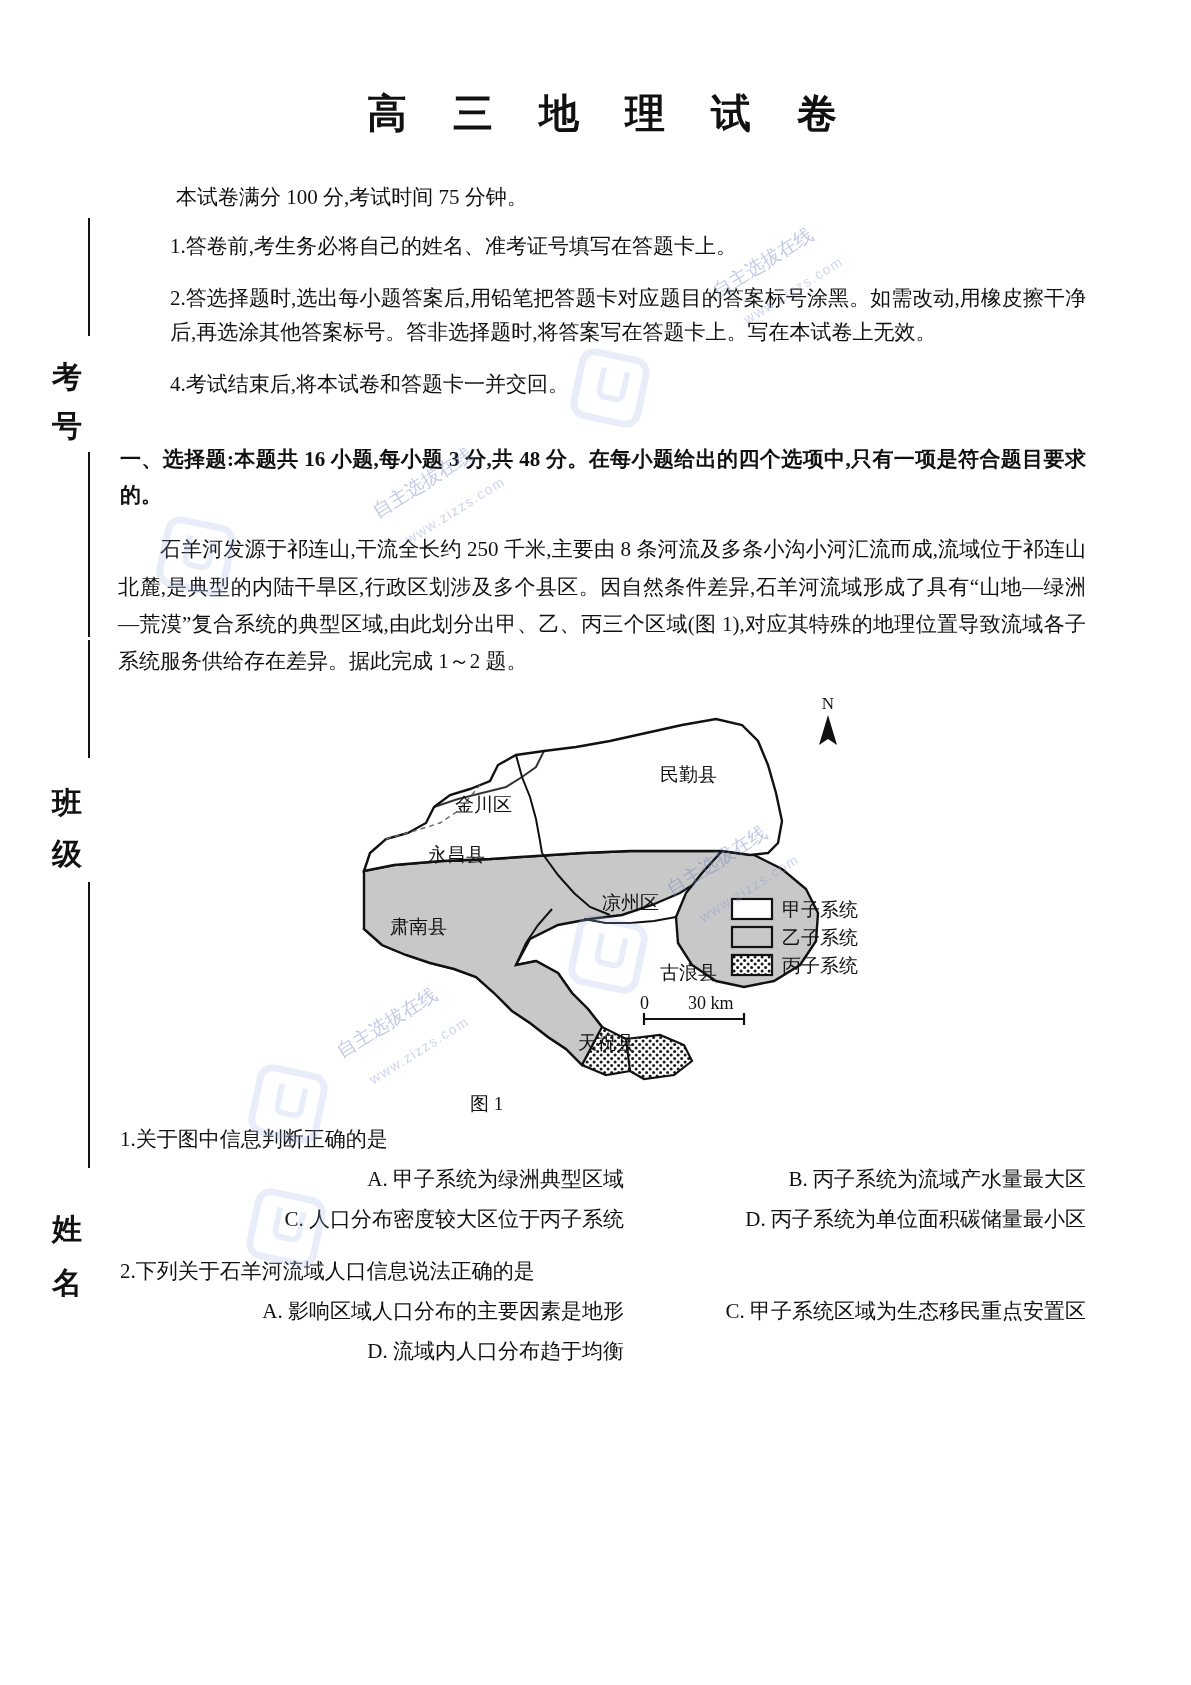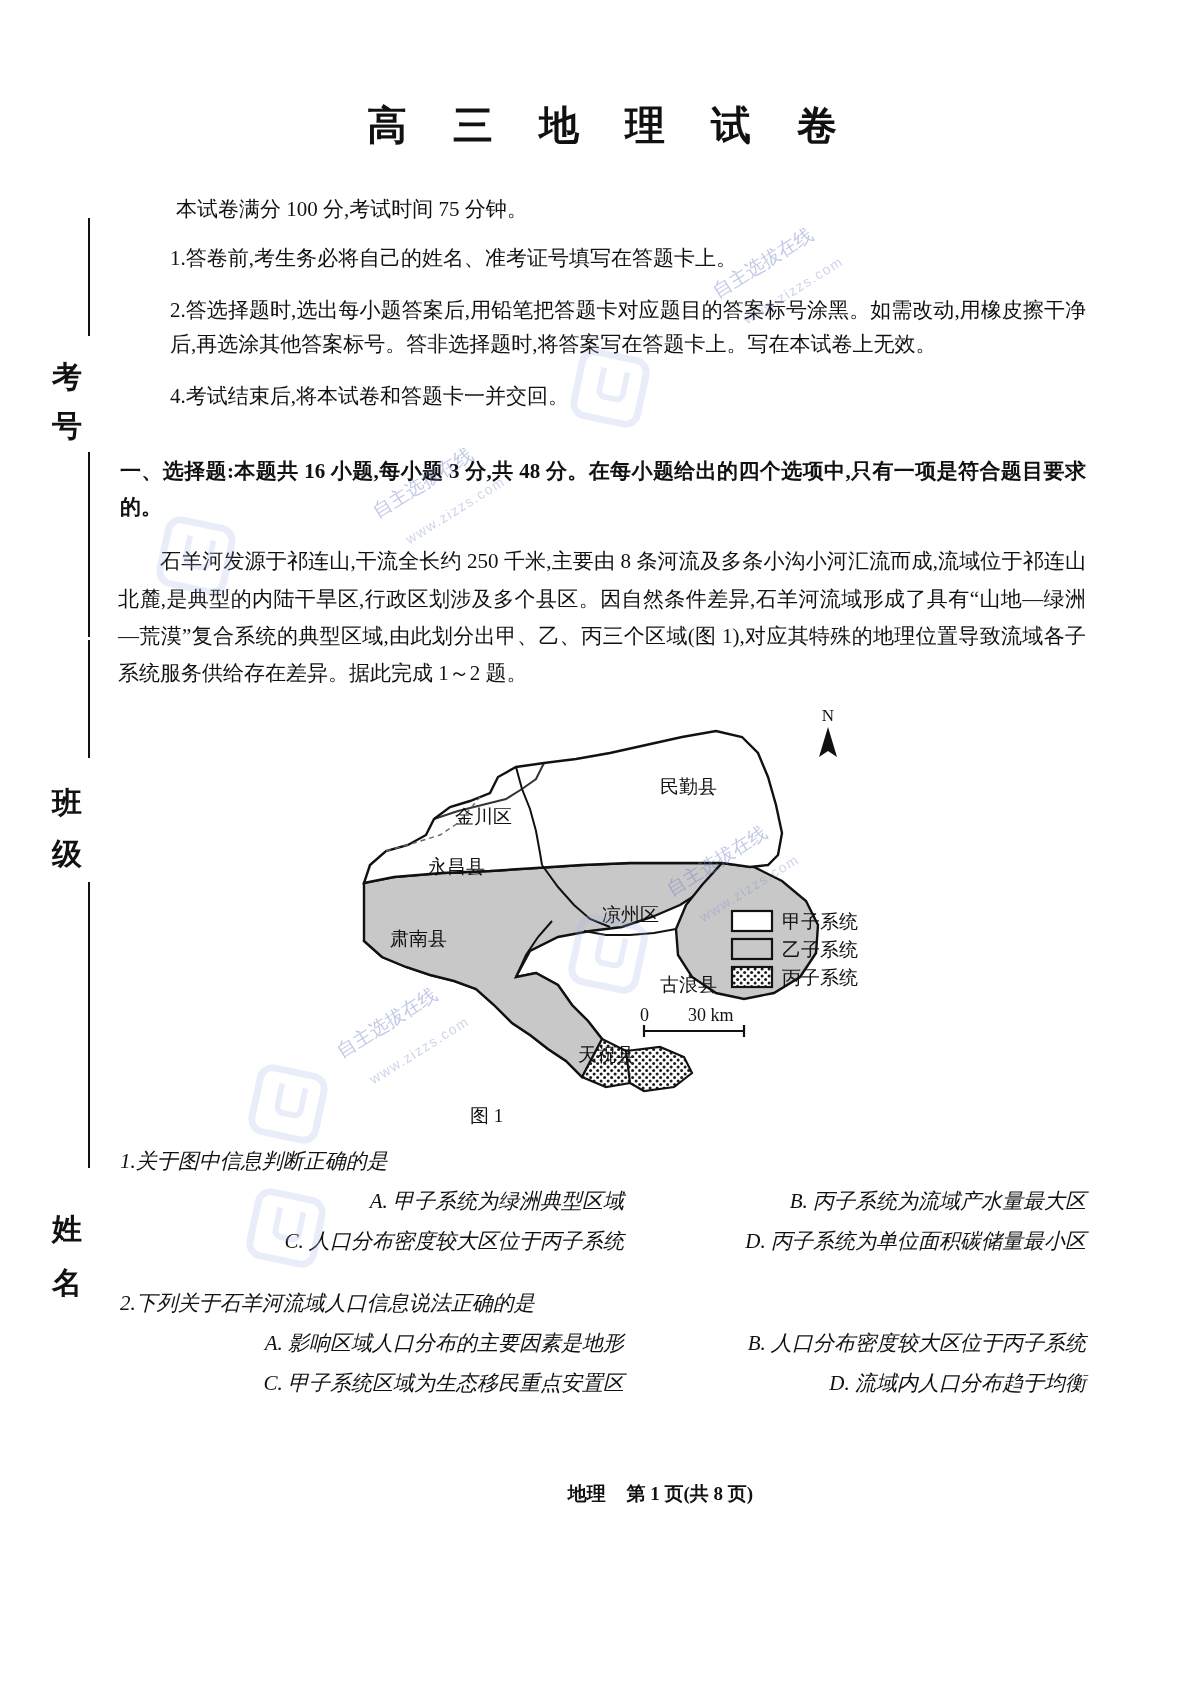--- a/index.html
+++ b/index.html
@@ -42,21 +42,21 @@
     position: absolute;
     left: 88px;
     width: 2px;
     background: #111;
   }
 
   
   .content {
     position: absolute;
     left: 118px;
-    top: 12px;
+    top: 0;
     width: 968px;
   }
 
   .paper-title {
     text-align: center;
     font-weight: bold;
     font-size: 40px;
     letter-spacing: 18px;
     margin-top: 86px;
     padding-left: 18px;
@@ -123,23 +123,22 @@
     padding-left: 352px;
   }
   .map-svg {
     position: absolute;
     left: 212px;
     top: 0;
   }
 
   
   .question {
-    margin-top: 22px;
-    font-size: 21px;
-    font-style: italic;
+    margin-top: 12px;
+    font-size: 21px;
   }
   .q-stem {
     padding-left: 2px;
   }
   .q-options {
     display: flex;
     flex-wrap: wrap;
     margin-top: 12px;
     padding-left: 44px;
     text-align: right;
@@ -330,32 +329,27 @@
         <div class="opt">B. 丙子系统为流域产水量最大区</div>
         <div class="opt">C. 人口分布密度较大区位于丙子系统</div>
         <div class="opt">D. 丙子系统为单位面积碳储量最小区</div>
       </div>
     </div>
 
     <div class="question">
       <div class="q-stem">2.下列关于石羊河流域人口信息说法正确的是</div>
       <div class="q-options">
         <div class="opt">A. 影响区域人口分布的主要因素是地形</div>
-        <div class="opt">B. 人口分布密度较大区位于丙子系统</div>
         <div class="opt">C. 甲子系统区域为生态移民重点安置区</div>
         <div class="opt">D. 流域内人口分布趋于均衡</div>
       </div>
     </div>
 
   </div>
 
-  <div class="footer">
-    <span>地理</span>
-    <span class="sub">第 1 页(共 8 页)</span>
-  </div>
 
   <div class="wm" style="left:706px;top:250px;transform:rotate(-32deg);">
     <div class="wm-text">自主选拔在线</div>
   </div>
   <div class="wm" style="left:736px;top:282px;transform:rotate(-32deg);">
     <div class="wm-url">www.zizzs.com</div>
   </div>
   <div class="wm" style="left:574px;top:352px;">
     <div class="wm-logo"></div>
   </div>

